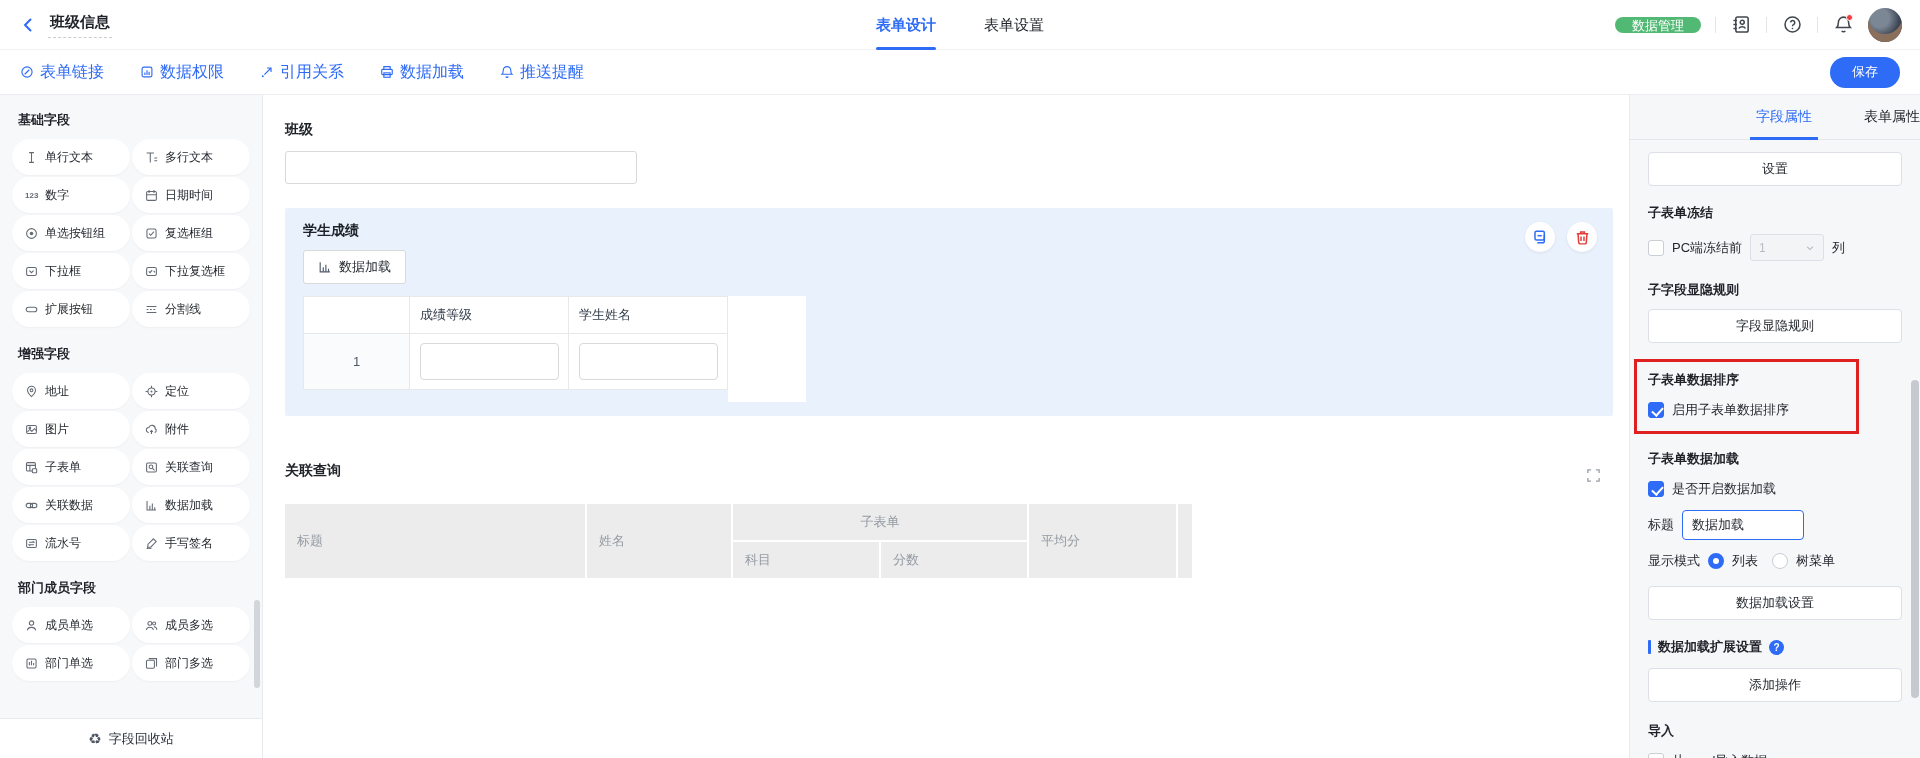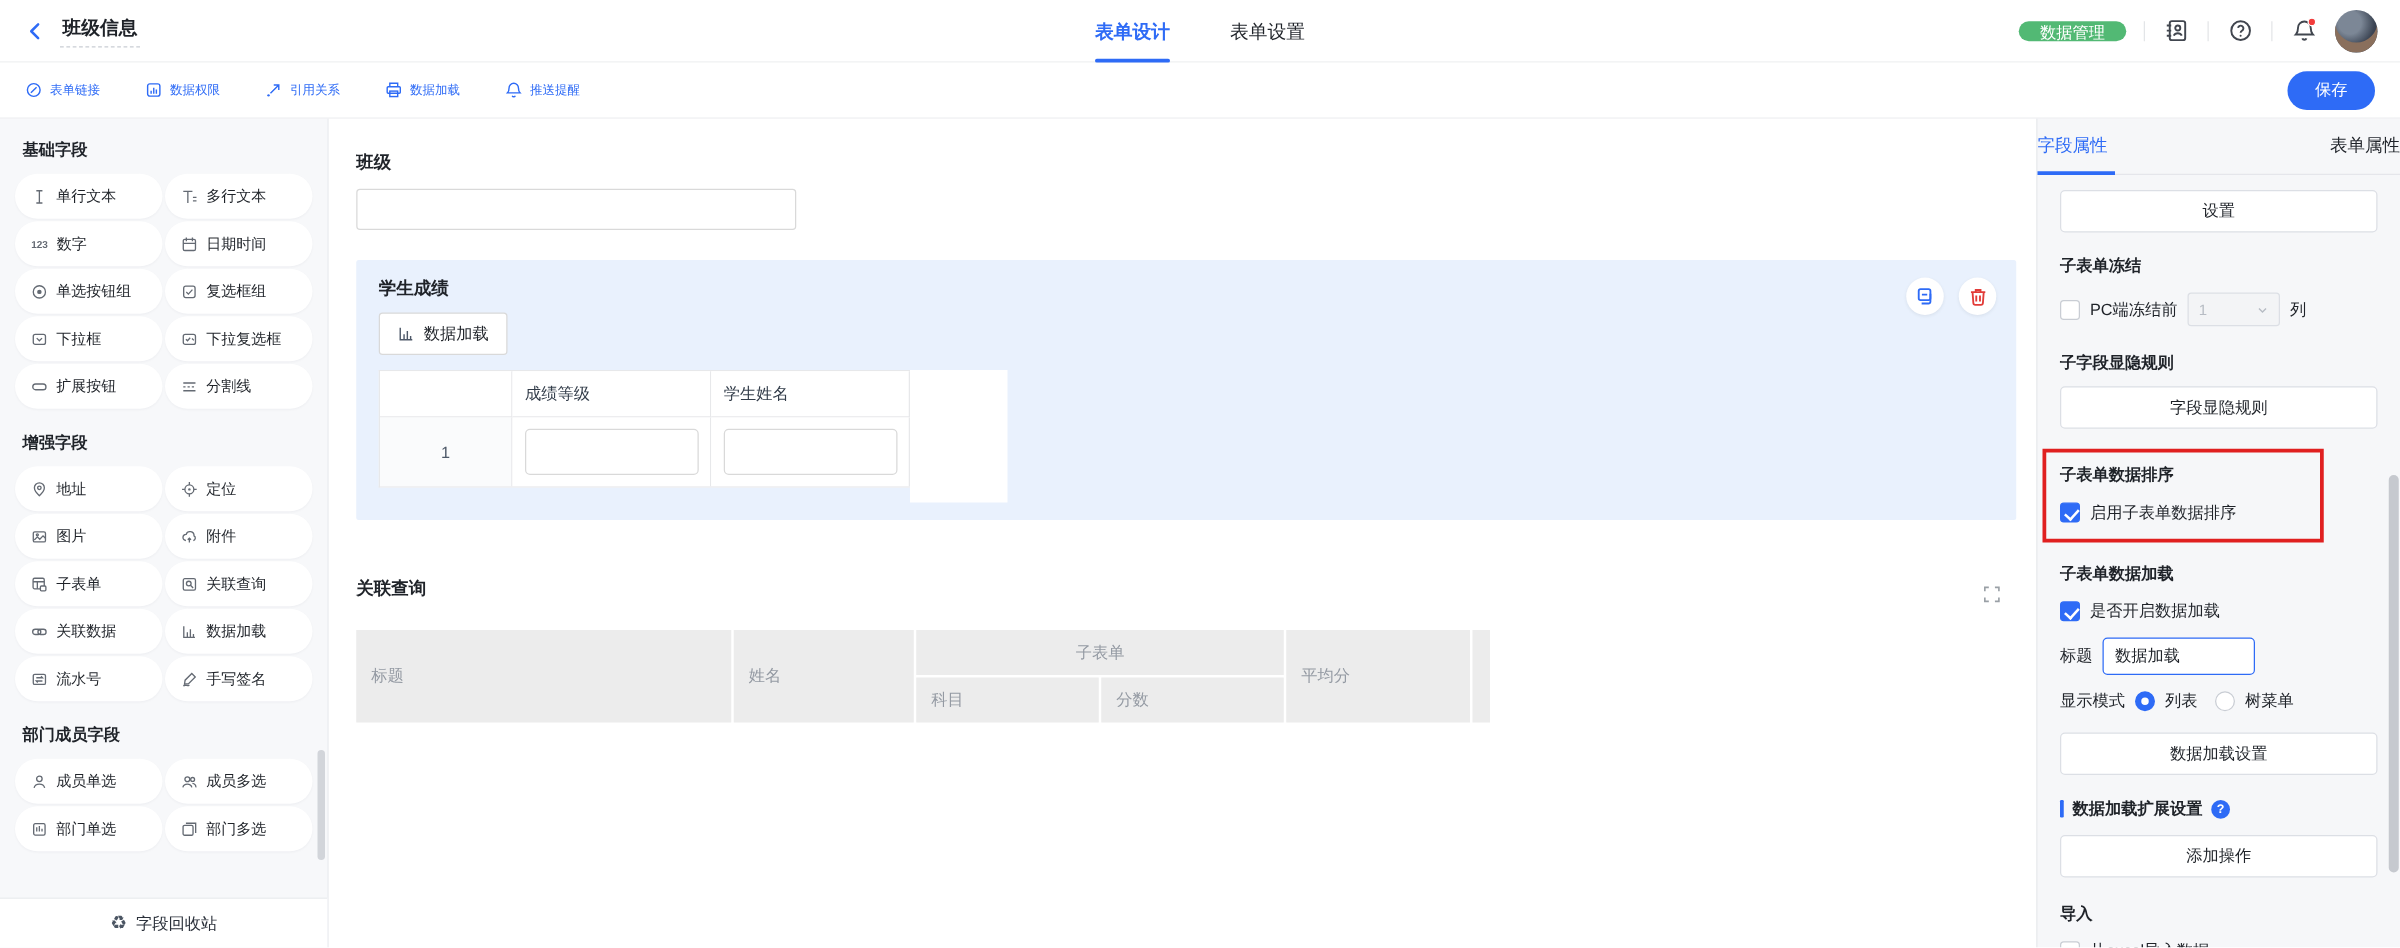--- a/index.html
+++ b/index.html
@@ -19,21 +19,21 @@
   .hdr-right { margin-left:auto; display:flex; align-items:center; gap:14px; }
   .btn-green { background:#52b974; color:#fff; font-size:13px; border:none; height:16px; padding:0 17px; border-radius:15px; cursor:pointer; }
   .vdiv { width:1px; height:16px; background:#e3e5e8; }
   .hicon { width:22px; height:22px; display:flex; align-items:center; justify-content:center; cursor:pointer; position:relative; }
   .bell-dot { position:absolute; top:0; right:1px; width:7px; height:7px; border-radius:50%; background:#f23c3c; border:1.5px solid #fff; }
   .avatar { width:34px; height:34px; border-radius:50%; cursor:pointer; background:radial-gradient(circle at 35% 30%, #7c8796 0 28%, #3c4554 60%, #23293a 100%); box-shadow:inset 0 -8px 0 #8a6f5c; overflow:hidden; }
 
   
   .tbar { height:45px; background:#fff; border-bottom:1px solid #ebedf0; display:flex; align-items:center; padding:0 20px; flex:none; }
   .tbar-links { display:flex; align-items:center; gap:36px; }
-  .tlink { display:flex; align-items:center; gap:6px; color:#2e6bf6; font-size:10px; cursor:pointer; }
+  .tlink { display:flex; align-items:center; gap:6px; color:#2e6bf6; font-size:16px; cursor:pointer; }
   .tbar-right { margin-left:auto; display:flex; align-items:center; gap:12px;flex-direction:column; }
   .btn-outline { height:31px; padding:0 20px; border-radius:16px; border:1px solid #2e6bf6; color:#2e6bf6; background:#fff; font-size:13px; cursor:pointer; }
   .btn-primary { height:31px; padding:0 22px; border-radius:16px; border:none; color:#fff; background:#2e6bf6; font-size:13px; cursor:pointer; }
   .btn-share { width:31px; height:31px; border-radius:50%; background:#e8efff; border:none; display:flex; align-items:center; justify-content:center; cursor:pointer; }
 
   
   .main { flex:1; display:flex; min-height:0; }
 
   
   .sbar { width:263px; flex:none; background:#f7f8fa; border-right:1px solid #e8eaed; position:relative; overflow:hidden; padding:16px 12px 0; }
@@ -74,21 +74,21 @@
   .lk-c2 { width:144px; height:74px; display:flex; align-items:center; padding:0 12px; }
   .lk-group { width:294px; display:flex; flex-direction:column; gap:2px; }
   .lk-gtop { height:36px; display:flex; align-items:center; justify-content:center; background:#ececec; }
   .lk-gbot { display:flex; gap:2px; height:36px; }
   .lk-sub { width:146px; background:#ececec; display:flex; align-items:center; padding:0 12px; }
   .lk-c3 { width:147px; height:74px; display:flex; align-items:center; padding:0 12px; }
   .lk-stub { width:14px; height:74px; background:#ececec; }
 
   
   .rpanel { width:291px; flex:none; background:#f6f7f9; border-left:1px solid #e8eaed; position:relative; overflow:hidden; }
-  .rp-tabs { height:45px; border-bottom:1px solid #e5e6eb; display:flex; align-items:center; justify-content:space-between; gap:68px; }
+  .rp-tabs { height:45px; border-bottom:1px solid #e5e6eb; display:flex; align-items:center; justify-content:flex-end; gap:52px; }
   .rp-tab { font-size:14px; color:#1f2329; height:45px; display:flex; align-items:center; position:relative; cursor:pointer; }
   .rp-tab.active { color:#2e6bf6; }
   .rp-tab.active::after { content:""; position:absolute; left:-6px; right:-6px; bottom:0; height:3px; background:#2e6bf6; }
   .rp-body { padding:12px 18px 0; }
   .rp-btn { width:100%; height:34px; background:#fff; border:1px solid #dcdfe5; border-radius:4px; font-size:13px; color:#1f2329; cursor:pointer; display:block; }
   .rp-sec { font-size:13px; font-weight:700; color:#1f2329; }
   .rp-row { display:flex; align-items:center; gap:8px; font-size:13px; color:#1f2329; }
   .cbx { width:16px; height:16px; border:1px solid #c9cdd4; border-radius:3px; background:#fff; flex:none; cursor:pointer; position:relative; }
   .cbx.on { background:#2e6bf6; border-color:#2e6bf6; }
   .cbx.on::after { content:""; position:absolute; left:4.5px; top:1.5px; width:5px; height:9px; border:solid #fff; border-width:0 2px 2px 0; transform:rotate(42deg); }

